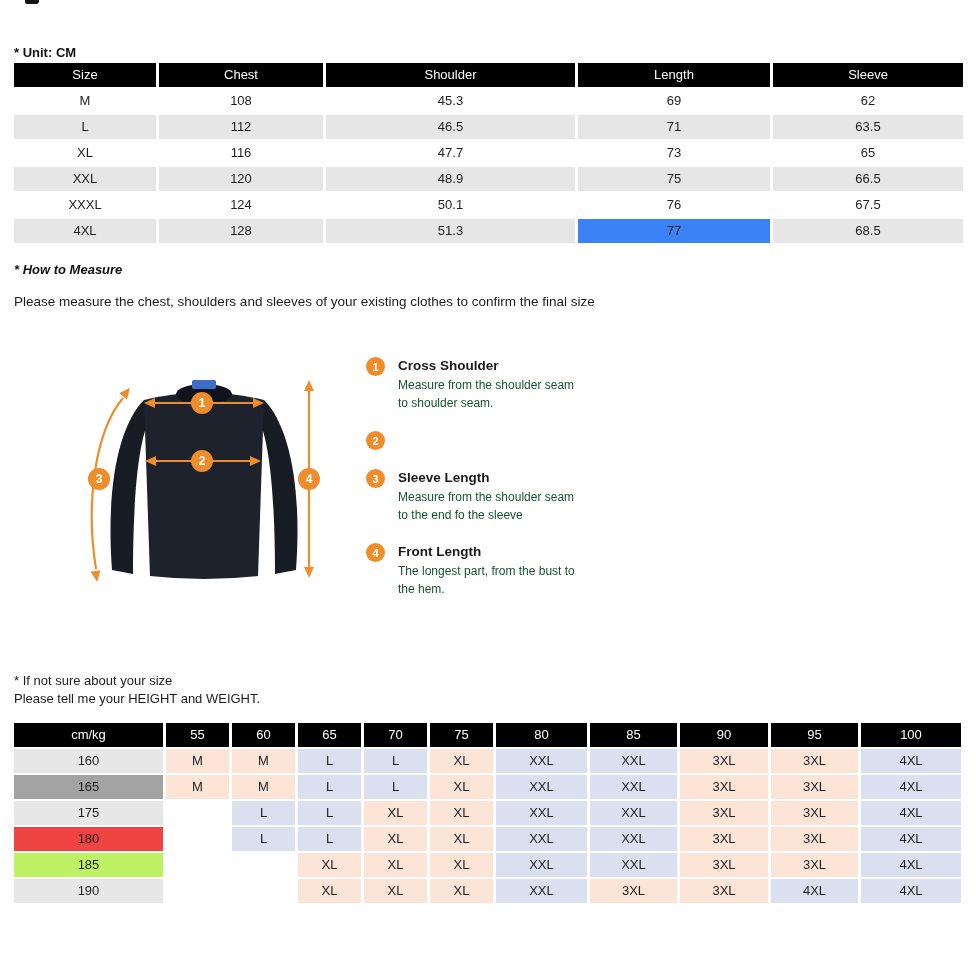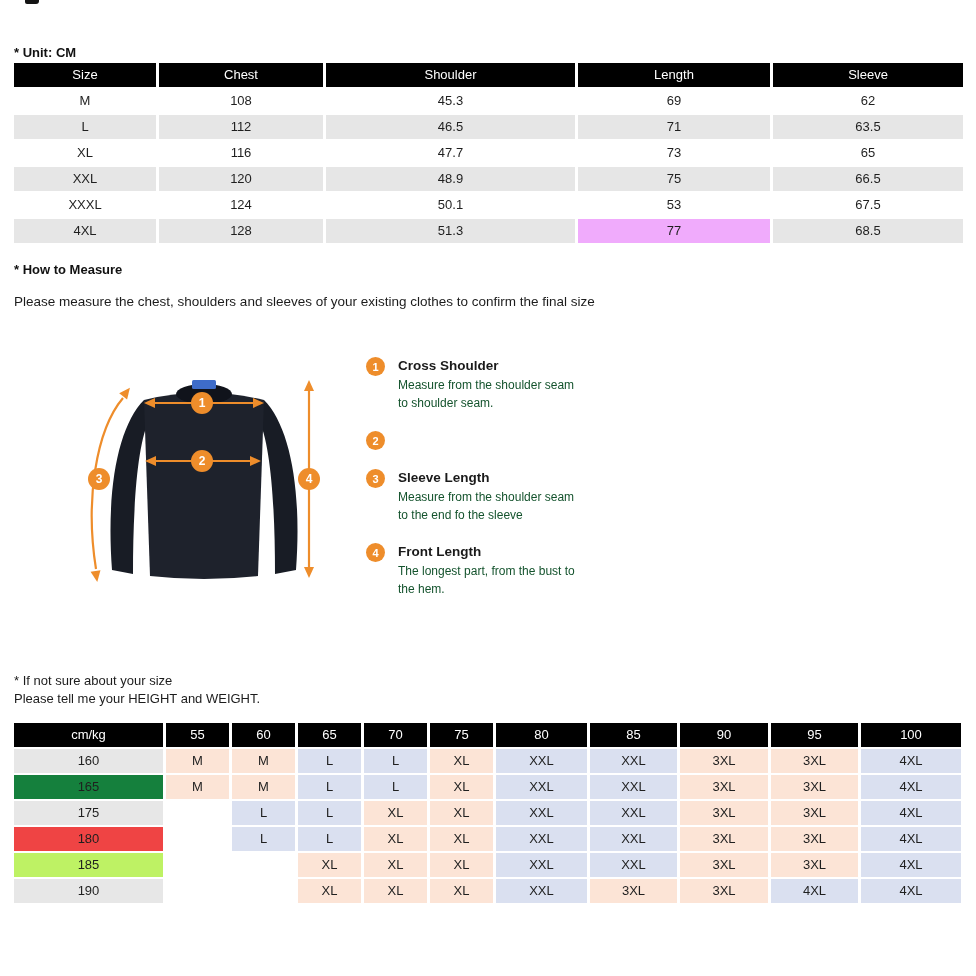--- a/index.html
+++ b/index.html
@@ -5,21 +5,21 @@
   * { box-sizing: border-box; }
   html, body { margin: 0; padding: 0; background: #ffffff; }
   body { font-family: "Liberation Sans", "DejaVu Sans", sans-serif; color: #1f1f1f; }
   .page { position: relative; width: 964px; height: 976px; background: #ffffff; overflow: hidden; }
 
   .top-smudge { position: absolute; left: 25px; top: 0; width: 14px; height: 4px;
                 background: #141414; border-radius: 0 0 3px 2px; }
 
   .note-bold { position: absolute; font-size: 13px; font-weight: 700; color: #111111; white-space: nowrap; }
   .unit-note { left: 14px; top: 45px; }
-  .how-heading { left: 14px; top: 262px; }
+  .how-heading { left: 14px; top: 262px; font-style: italic; }
 
   .intro-text { position: absolute; left: 14px; top: 294px; font-size: 13.5px; color: #1c1c1c; white-space: nowrap; }
 
   table { position: absolute; border-collapse: separate; border-spacing: 3px 2px; table-layout: fixed; }
   th, td { text-align: center; vertical-align: middle; height: 24px; padding: 0;
            font-size: 13px; line-height: 24px; white-space: nowrap; overflow: hidden; }
   th { background: #000000; color: #ffffff; font-weight: 400; }
   td { color: #1f1f1f; background: #ffffff; }
 
   #size-table { left: 11px; top: 61px; width: 955px; }
@@ -89,28 +89,28 @@
           <td style="background: rgb(230, 230, 230);">XXL</td>
           <td style="background: rgb(230, 230, 230);">120</td>
           <td style="background: rgb(230, 230, 230);">48.9</td>
           <td style="background: rgb(230, 230, 230);">75</td>
           <td style="background: rgb(230, 230, 230);">66.5</td>
         </tr>
         <tr>
           <td>XXXL</td>
           <td>124</td>
           <td>50.1</td>
-          <td>53</td>
+          <td>76</td>
           <td>67.5</td>
         </tr>
         <tr>
           <td style="background: rgb(230, 230, 230);">4XL</td>
           <td style="background: rgb(230, 230, 230);">128</td>
           <td style="background: rgb(230, 230, 230); margin-top: 32px;">51.3</td>
-          <td style="background: #f0abfc;">77</td>
+          <td style="background: #3b82f6;">77</td>
           <td style="background: rgb(230, 230, 230);">68.5</td>
         </tr>
       </tbody>
     </table>
 
   <div class="note-bold how-heading">* How to Measure</div>
   <div class="intro-text">Please measure the chest, shoulders and sleeves of your existing clothes to confirm the final size</div>
 
   <svg class="figure-svg" width="340" height="290" viewBox="0 0 340 290">
 
@@ -223,21 +223,21 @@
           <td style="background: rgb(218, 224, 240);">L</td>
           <td style="background: rgb(218, 224, 240);">L</td>
           <td style="background: rgb(252, 228, 214);">XL</td>
           <td style="background: rgb(218, 224, 240);">XXL</td>
           <td style="background: rgb(218, 224, 240);">XXL</td>
           <td style="background: rgb(252, 228, 214);">3XL</td>
           <td style="background: rgb(252, 228, 214);">3XL</td>
           <td style="background: rgb(218, 224, 240);">4XL</td>
         </tr>
         <tr>
-          <td style="background: #15803d;">165</td>
+          <td style="background: #a3a3a3;">165</td>
           <td style="background: rgb(252, 228, 214);">M</td>
           <td style="background: rgb(252, 228, 214);">M</td>
           <td style="background: rgb(218, 224, 240);">L</td>
           <td style="background: rgb(218, 224, 240);">L</td>
           <td style="background: rgb(252, 228, 214);">XL</td>
           <td style="background: rgb(218, 224, 240);">XXL</td>
           <td style="background: rgb(218, 224, 240);">XXL</td>
           <td style="background: rgb(252, 228, 214);">3XL</td>
           <td style="background: rgb(252, 228, 214);">3XL</td>
           <td style="background: rgb(218, 224, 240);">4XL</td>

